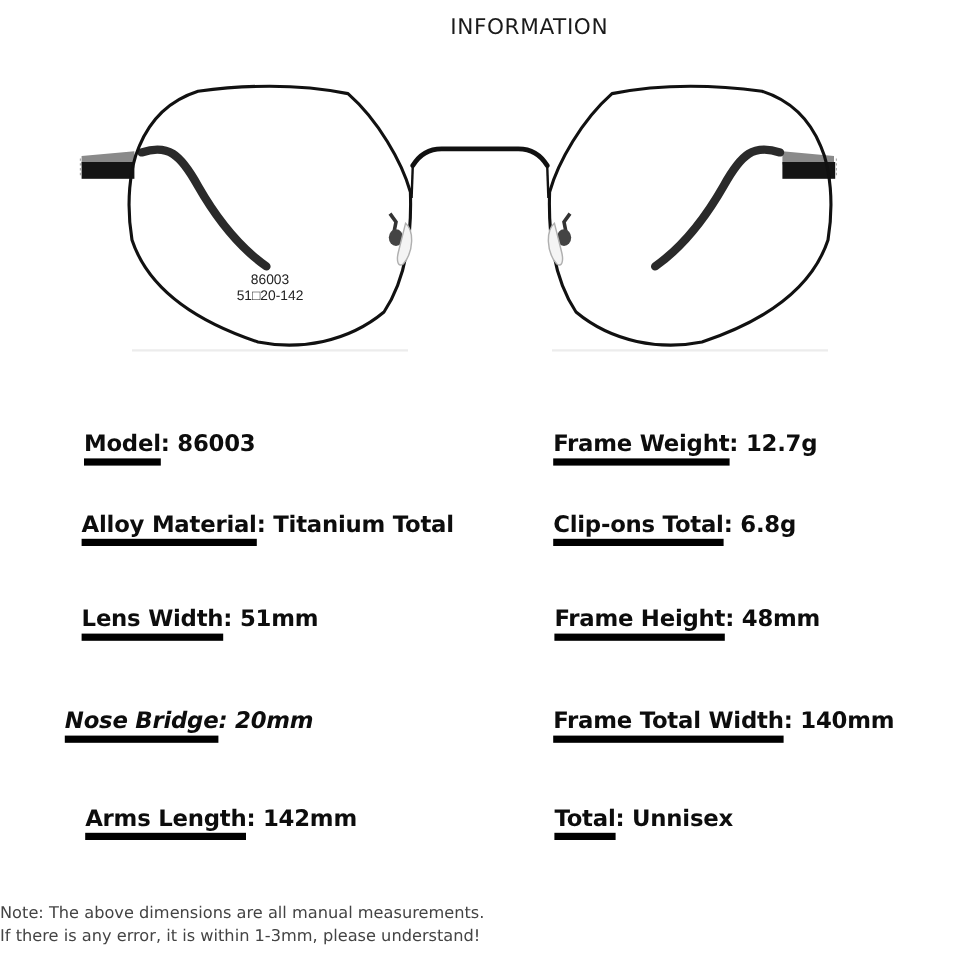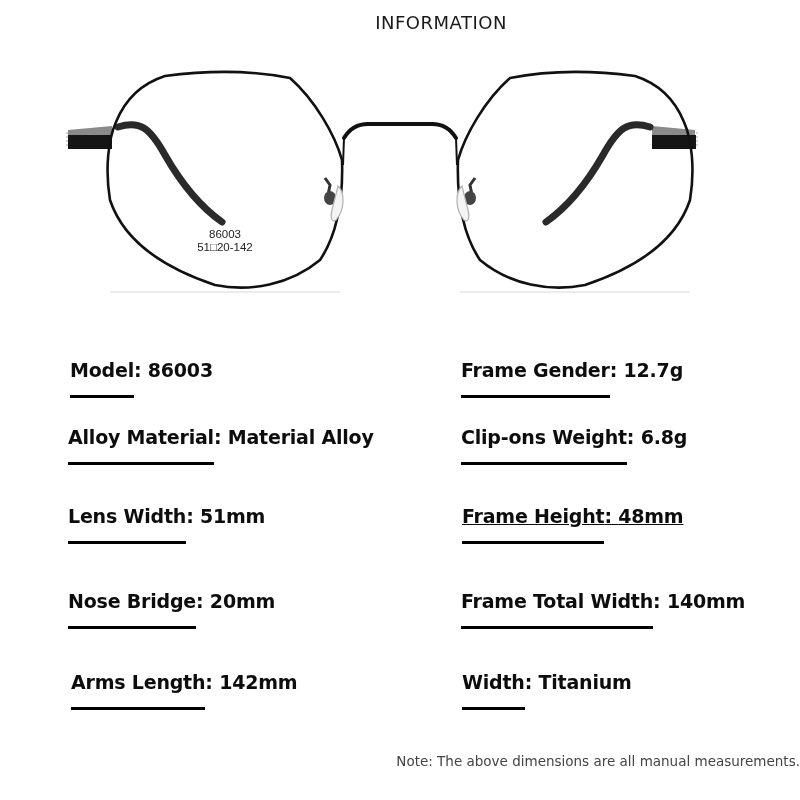--- a/index.html
+++ b/index.html
@@ -46,29 +46,29 @@
   .spec {
     position: absolute;
     font-family: "DejaVu Sans", sans-serif;
     font-weight: bold;
     font-size: 19px;
     color: #0d0d0d;
     white-space: nowrap;
     letter-spacing: -0.2px;
   }
   .spec .label {
-    border-bottom: 3px solid #000000;
-    padding-bottom: 14px;
+    border-bottom: 6px solid #000000;
+    padding-bottom: 1px;
   }
   .note {
     position: absolute;
     top: 752px;
     left: 0;
     width: 800px;
-    text-align: right;
+    text-align: left;
     font-family: "DejaVu Sans", sans-serif;
     font-size: 13.5px;
     color: #444444;
     line-height: 19px;
   }
 </style>
 </head>
 <body>
 
 <div class="title">INFORMATION</div>
@@ -117,43 +117,44 @@
 
 <div class="model-stamp" style="left:180px; top:228px; width:90px;">
   <div>86003</div>
   <div>51□20-142</div>
 </div>
 
 <div class="spec" style="left:70px; top:359px;">
   <span class="label">Model</span><span>: </span><span>86003</span>
 </div>
 <div class="spec" style="left:68px; top:426px;">
-  <span class="label">Alloy Material</span><span>: </span><span>Material Alloy</span>
+  <span class="label">Alloy Material</span><span>: </span><span>Titanium Total</span>
 </div>
 <div class="spec" style="left:68px; top:505px;">
   <span class="label">Lens Width</span><span>: </span><span>51mm</span>
 </div>
-<div class="spec" style="left:68px; top:590px;">
+<div class="spec" style="left:54px; top:590px;font-style:italic;">
   <span class="label">Nose Bridge</span><span>: </span><span>20mm</span>
 </div>
 <div class="spec" style="left:71px; top:671px;text-align:right;">
   <span class="label">Arms Length</span><span>: </span><span>142mm</span>
 </div>
 
 <div class="spec" style="left:461px; top:359px;">
-  <span class="label">Frame Gender</span><span>: </span><span>12.7g</span>
+  <span class="label">Frame Weight</span><span>: </span><span>12.7g</span>
 </div>
 <div class="spec" style="left:461px; top:426px;">
-  <span class="label">Clip-ons Weight</span><span>: </span><span>6.8g</span>
+  <span class="label">Clip-ons Total</span><span>: </span><span>6.8g</span>
 </div>
-<div class="spec" style="left:462px; top:505px;text-decoration:underline;">
+<div class="spec" style="left:462px; top:505px;">
   <span class="label">Frame Height</span><span>: </span><span>48mm</span>
 </div>
 <div class="spec" style="left:461px; top:590px;">
   <span class="label">Frame Total Width</span><span>: </span><span>140mm</span>
 </div>
 <div class="spec" style="left:462px; top:671px;">
-  <span class="label">Width</span><span>: </span><span>Titanium</span>
+  <span class="label">Total</span><span>: </span><span>Unnisex</span>
 </div>
 
 <div class="note">
   <div>Note: The above dimensions are all manual measurements.</div>
+  <div>If there is any error, it is within 1-3mm, please understand!</div>
 </div>
 
 </body></html>

